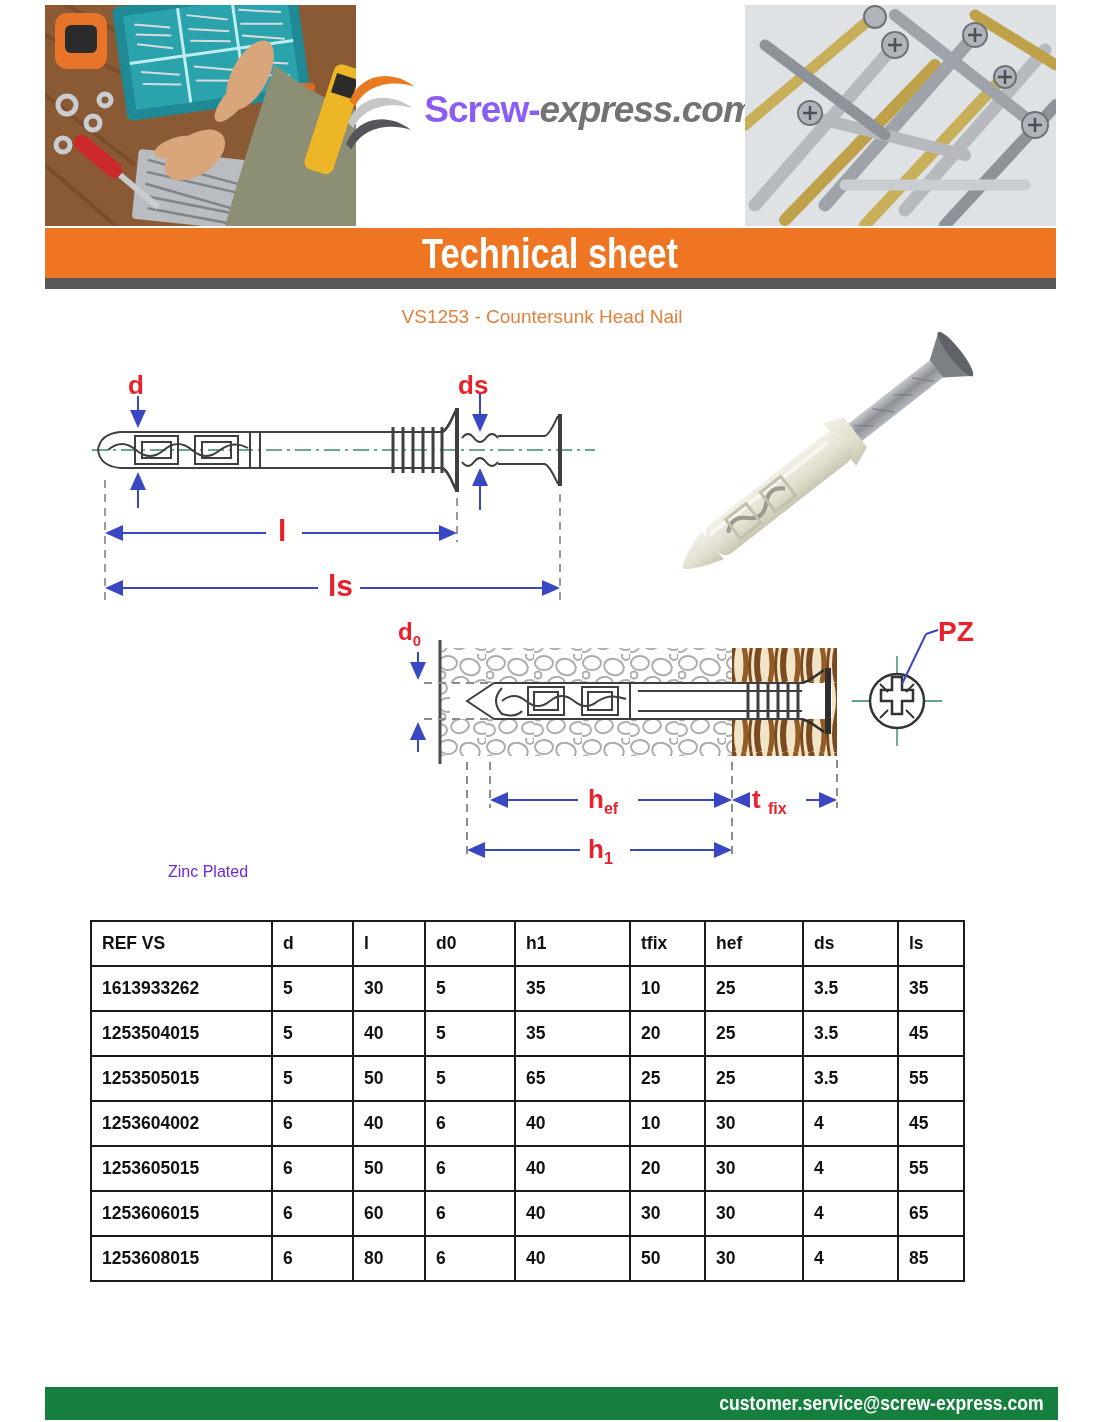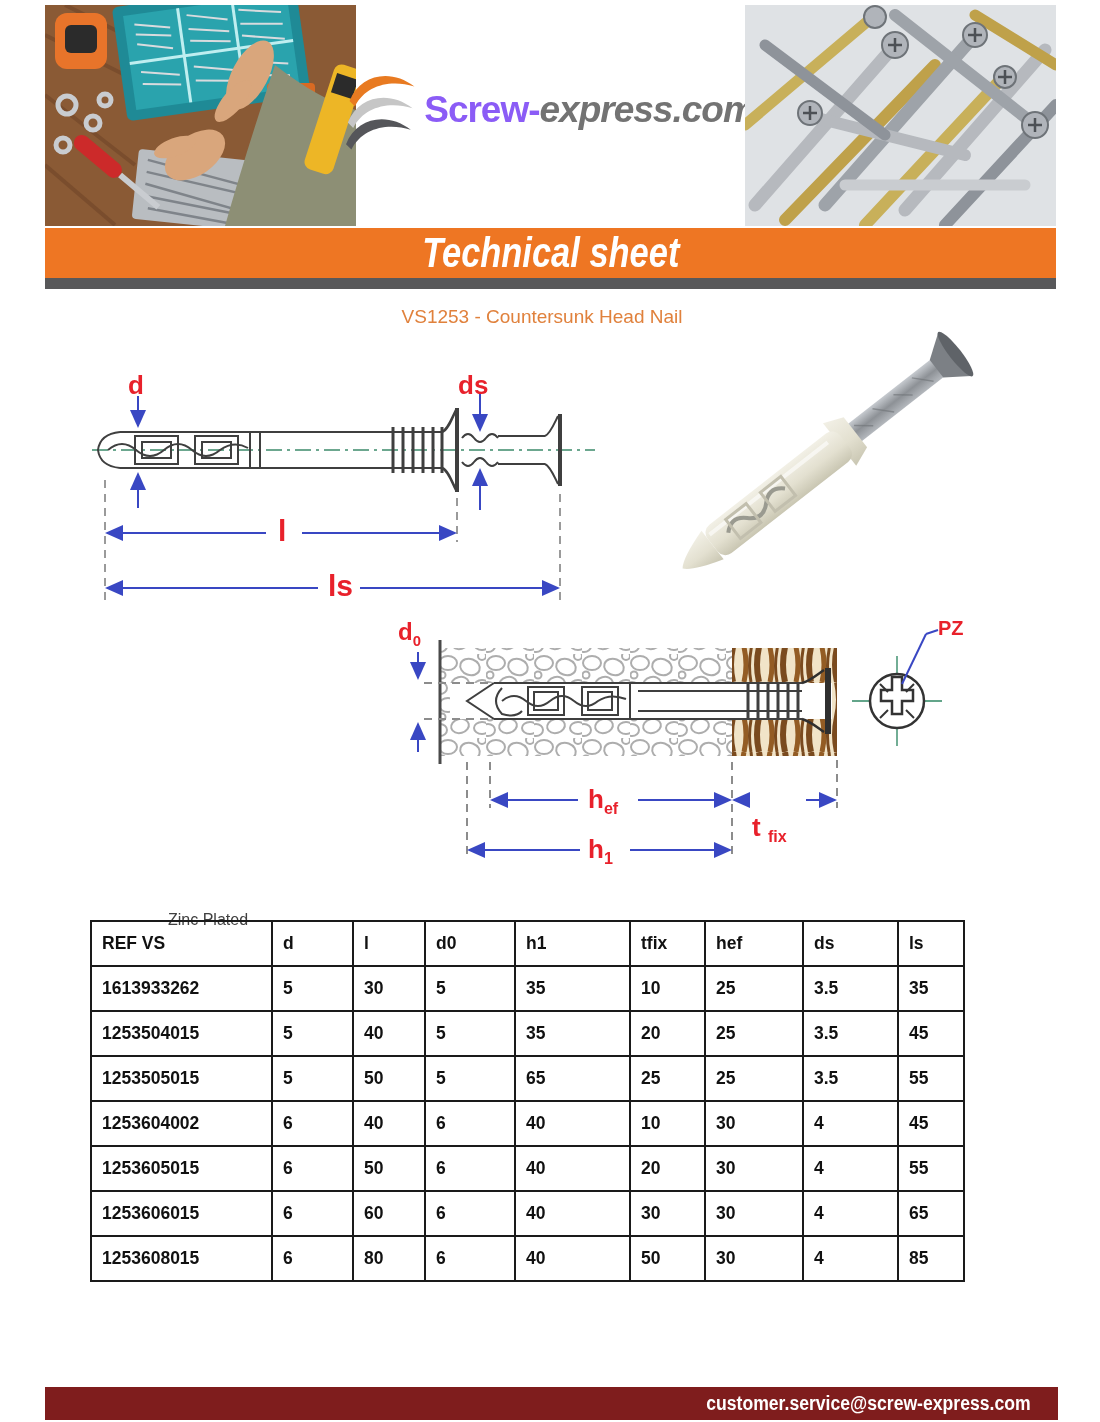--- a/index.html
+++ b/index.html
@@ -13,52 +13,52 @@
   .photo-right { left:745px; width:311px; }
   .logo-area { position:absolute; left:356px; top:5px; width:389px; height:221px; background:#fff;
                display:flex; align-items:flex-start; justify-content:center; }
   .logo-lockup { display:flex; align-items:center; margin-top:62px; }
   .logo-arcs { width:72px; height:86px; margin-right:6px; }
   .logo-text { font-size:37px; font-weight:bold; letter-spacing:-1px; white-space:nowrap; }
   .logo-text .p1 { color:#8b5cf6; }
   .logo-text .p2 { color:#737373; font-style:italic; }
 
   .banner { position:absolute; left:45px; top:228px; width:1011px; height:50px; background:#ee7623;
-            display:flex; align-items:center; justify-content:center;font-style:italic; }
+            display:flex; align-items:flex-end; justify-content:center; }
   .banner-title { color:#ffffff; font-weight:bold; font-size:42px; letter-spacing:0px;
                   transform:scaleX(0.82); white-space:nowrap; }
   .banner-shadow { position:absolute; left:45px; top:278px; width:1011px; height:11px; background:#58585a; }
 
   .product-title { position:absolute; left:0; top:306px; width:1084px; text-align:center;
                    color:#e0813c; font-size:19px; font-weight:500; }
 
   
   .diagram-side { position:absolute; left:90px; top:370px; width:515px; height:245px; }
   .diagram-install { position:absolute; left:390px; top:612px; width:570px; height:268px; }
   .diagram-side svg, .diagram-install svg, .photo svg, .product-photo svg { display:block; }
 
   .dim-label { position:absolute; color:#e8212b; font-weight:bold; line-height:1; }
   .dim-label sub { font-size:62%; font-weight:bold; }
 
-  .finish-note { position:absolute; left:168px; top:863px; color:#404040; font-size:16px;margin-top:48px; }
+  .finish-note { position:absolute; left:168px; top:863px; color:#6d28d9; font-size:16px; }
 
   .product-photo { position:absolute; left:615px; top:325px; width:400px; height:280px; }
 
   
   .spec-table-wrap { position:absolute; left:90px; top:920px; }
   table.spec { border-collapse:collapse; table-layout:fixed; }
   table.spec th, table.spec td {
     border:2px solid #1a1a1a; height:45px; padding:0 0 0 10px;
     font-size:17.5px; font-weight:bold; color:#111; text-align:left; vertical-align:middle;
     font-family:"Liberation Sans", sans-serif; overflow:hidden; white-space:nowrap;
   }
 
   
-  .footer-bar { position:absolute; left:45px; top:1387px; width:1013px; height:33px; background:#7f1d1d;
-                display:flex; align-items:center; justify-content:flex-end; padding-right:27px; }
+  .footer-bar { position:absolute; left:45px; top:1387px; width:1013px; height:33px; background:#15803d;
+                display:flex; align-items:center; justify-content:flex-end; padding-right:14px; }
   .footer-email { color:#ffffff; font-weight:bold; font-size:20px; transform:scaleX(0.88);
                   transform-origin:right center; white-space:nowrap; }
 </style>
 </head>
 <body>
 
 <div class="page">
 
   <div class="photo photo-left">
     <svg width="311" height="221" viewBox="0 0 311 221">
@@ -438,23 +438,23 @@
         <line x1="416" y1="188" x2="445" y2="188" marker-end="url(#arC)"></line>
       </g>
 
       <g stroke="#3947c3" stroke-width="2" fill="none">
         <line x1="79" y1="238" x2="190" y2="238" marker-start="url(#arC2)"></line>
         <line x1="240" y1="238" x2="340" y2="238" marker-end="url(#arC)"></line>
       </g>
     </svg>
     <span class="dim-label" style="left:8px; top:8px; font-size:24px;"><span>d</span><sub>0</sub></span>
     <span class="dim-label" style="left:198px; top:174px; font-size:26px;"><span>h</span><sub>ef</sub></span>
-    <span class="dim-label" style="left:362px; top:174px; font-size:26px;margin-top:28px;"><span>t</span>&nbsp;<sub>fix</sub></span>
+    <span class="dim-label" style="left:362px; top:174px; font-size:26px;"><span>t</span>&nbsp;<sub>fix</sub></span>
     <span class="dim-label" style="left:198px; top:224px; font-size:26px;"><span>h</span><sub>1</sub></span>
-    <span class="dim-label" style="left:548px; top:6px; font-size:20px;">PZ</span>
+    <span class="dim-label" style="left:548px; top:6px; font-size:28px;">PZ</span>
   </div>
 
   <div class="finish-note">Zinc Plated</div>
 
   <div class="spec-table-wrap">
     <table class="spec">
         <colgroup>
           <col style="width: 181px;">
           <col style="width: 81px;">
           <col style="width: 72px;">

